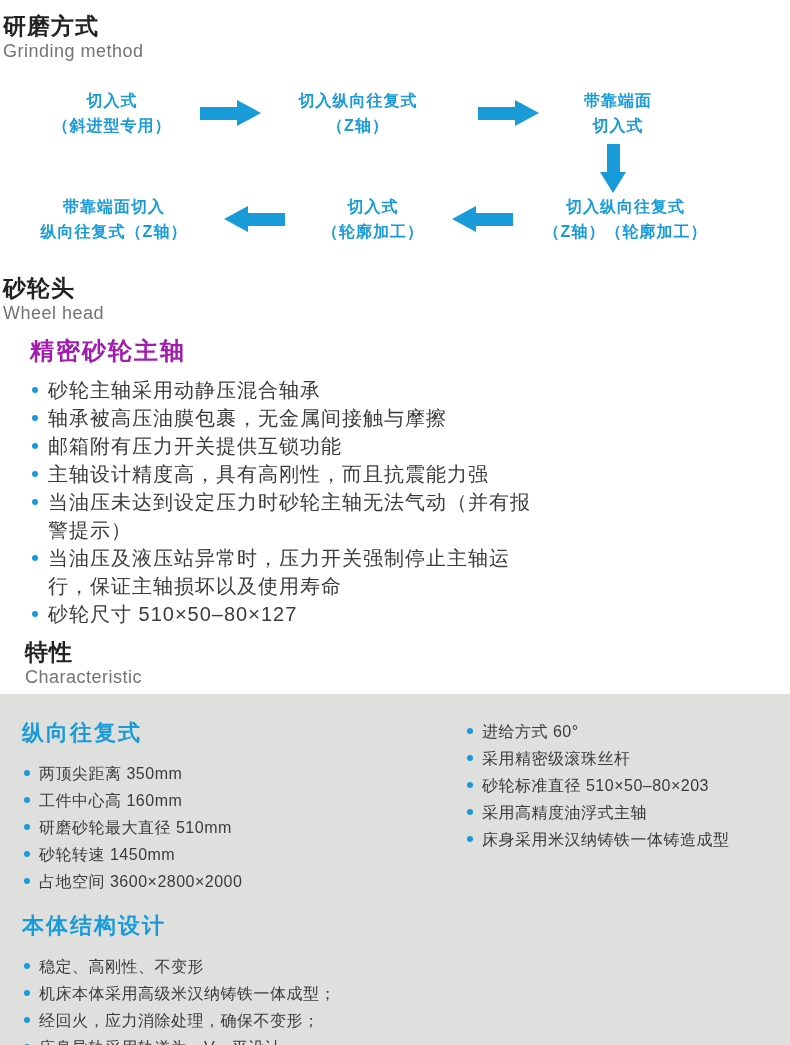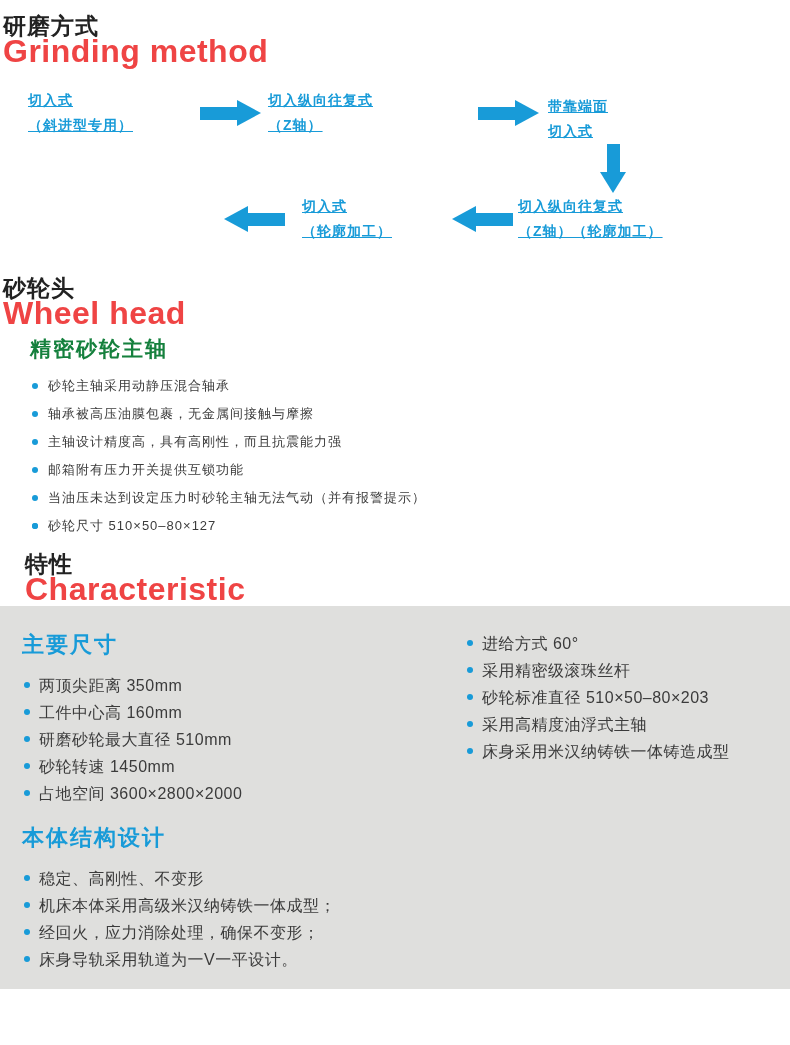--- a/index.html
+++ b/index.html
@@ -5,42 +5,42 @@
   html,body{margin:0;padding:0;}
   body{
     width:790px;height:1045px;background:#ffffff;
     font-family:"Liberation Sans","DejaVu Sans",sans-serif;
     color:#3b3b3b;overflow:hidden;position:relative;
   }
   
   .sec{display:flex;margin:0 0 0 3px;flex-direction:column;}
   .sec-bar{width:10px;background:#189bd8;margin-right:17px;}
   .sec-zh{font-size:23px;font-weight:bold;color:#222;line-height:25px;letter-spacing:1px;}
-  .sec-en{font-size:32px;font-weight:bold;color:#ef4444;line-height:25px;letter-spacing:0.5px;}
+  .sec-en{font-size:18px;font-weight:normal;color:#737373;line-height:25px;letter-spacing:0.5px;}
   .sec1{margin-top:14px;}
   .sec2{margin-top:10px;gap:12px;}
   .sec3{margin-top:12px;padding-left:22px;}
   
   .flow{position:relative;height:168px;margin-top:22px;}
-  .fnode{position:absolute;color:#189bd8;font-weight:bold;
-         font-size:14px;line-height:25px;letter-spacing:1px;text-decoration:underline;}
+  .fnode{position:absolute;text-align:center;color:#189bd8;font-weight:bold;
+         font-size:16px;line-height:25px;letter-spacing:1px;}
   .arr{position:absolute;display:flex;align-items:center;}
   .arr .shaft{width:37px;height:13px;background:#189bd8;}
   .arr .head-r{width:0;height:0;border-top:13px solid transparent;
                border-bottom:13px solid transparent;border-left:24px solid #189bd8;}
   .arr .head-l{width:0;height:0;border-top:13px solid transparent;
                border-bottom:13px solid transparent;border-right:24px solid #189bd8;}
   .arr-d{position:absolute;display:flex;flex-direction:column;align-items:center;}
   .arr-d .shaft-v{width:13px;height:28px;background:#189bd8;}
   .arr-d .head-d{width:0;height:0;border-left:13px solid transparent;
                  border-right:13px solid transparent;border-top:21px solid #189bd8;}
   
-  .subtitle{margin:9px 0 0 30px;font-size:21px;font-weight:bold;color:#15803d;letter-spacing:2px;}
+  .subtitle{margin:9px 0 0 30px;font-size:24px;font-weight:bold;color:#a21caf;letter-spacing:2px;}
   ul.blist{list-style:none;margin:9px 0 0 30px;padding:0;}
-  ul.blist li{position:relative;padding-left:18px;font-size:13px;line-height:28px;
+  ul.blist li{position:relative;padding-left:18px;font-size:20px;line-height:28px;
               letter-spacing:1px;color:#3b3b3b;font-weight:500;max-width:495px;}
   ul.blist li .dot,ul.plist li .dot{
       position:absolute;left:2px;top:11px;width:6px;height:6px;border-radius:50%;background:#189bd8;}
   
   .panel{margin-top:4px;background:#dfdfdd;padding:24px 20px 16px 22px;box-sizing:border-box;width:790px;}
   .pgrid{display:grid;grid-template-columns:443px 1fr;row-gap:16px;}
   .pgroup .phead{font-size:22px;font-weight:bold;color:#189bd8;letter-spacing:2px;line-height:30px;margin-bottom:12px;}
   ul.plist{list-style:none;margin:0;padding:0;}
   ul.plist li{position:relative;padding-left:17px;font-size:16px;line-height:27px;
               letter-spacing:0.5px;color:#3b3b3b;font-weight:400;white-space:nowrap;}
@@ -67,27 +67,31 @@
       <div class="head-r"></div>
   </div>
   <div class="fnode" style="left:268px;top:2px;width:180px">
     <div>切入纵向往复式</div>
     <div>（Z轴）</div>
   </div>
   <div class="arr" style="left:478px;top:14px">
     <div class="shaft"></div>
       <div class="head-r"></div>
   </div>
-  <div class="fnode" style="left:548px;top:8px;width:140px">
+  <div class="fnode" style="left:548px;top:2px;width:140px">
     <div>带靠端面</div>
     <div>切入式</div>
   </div>
   <div class="arr-d" style="left:600px;top:58px">
     <div class="shaft-v"></div>
       <div class="head-d"></div>
+  </div>
+  <div class="fnode" style="left:25px;top:108px;width:178px">
+    <div>带靠端面切入</div>
+    <div>纵向往复式（Z轴）</div>
   </div>
   <div class="arr" style="left:224px;top:120px">
     <div class="head-l"></div>
       <div class="shaft"></div>
   </div>
   <div class="fnode" style="left:302px;top:108px;width:142px">
     <div>切入式</div>
     <div>（轮廓加工）</div>
   </div>
   <div class="arr" style="left:452px;top:120px">
@@ -106,40 +110,40 @@
     <div class="sec-zh">砂轮头</div>
     <div class="sec-en">Wheel head</div>
   </div>
 </div>
 
 <div class="subtitle">精密砂轮主轴</div>
 
 <ul class="blist">
   <li><span class="dot"></span><span>砂轮主轴采用动静压混合轴承</span></li>
   <li><span class="dot"></span><span>轴承被高压油膜包裹，无金属间接触与摩擦</span></li>
+  <li><span class="dot"></span><span>邮箱附有压力开关提供互锁功能</span></li>
   <li><span class="dot"></span><span>主轴设计精度高，具有高刚性，而且抗震能力强</span></li>
-  <li><span class="dot"></span><span>邮箱附有压力开关提供互锁功能</span></li>
   <li><span class="dot"></span><span>当油压未达到设定压力时砂轮主轴无法气动（并有报警提示）</span></li>
-  <li><span class="dot"></span></li>
+  <li><span class="dot"></span><span>当油压及液压站异常时，压力开关强制停止主轴运行，保证主轴损坏以及使用寿命</span></li>
   <li><span class="dot"></span><span>砂轮尺寸 510×50–80×127</span></li>
 </ul>
 
 <div class="sec sec3">
   <div class="sec-bar"></div>
   <div>
     <div class="sec-zh">特性</div>
     <div class="sec-en">Characteristic</div>
   </div>
 </div>
 
 <div class="panel">
   <div class="pgrid">
 
     <div class="pgroup">
-      <div class="phead">主要尺寸</div>
+      <div class="phead">纵向往复式</div>
       <ul class="plist">
         <li><span class="dot"></span><span>两顶尖距离 350mm</span></li>
         <li><span class="dot"></span><span>工件中心高 160mm</span></li>
         <li><span class="dot"></span><span>研磨砂轮最大直径 510mm</span></li>
         <li><span class="dot"></span><span>砂轮转速 1450mm</span></li>
         <li><span class="dot"></span><span>占地空间 3600×2800×2000</span></li>
       </ul>
     </div>
 
     <div class="pgroup">

